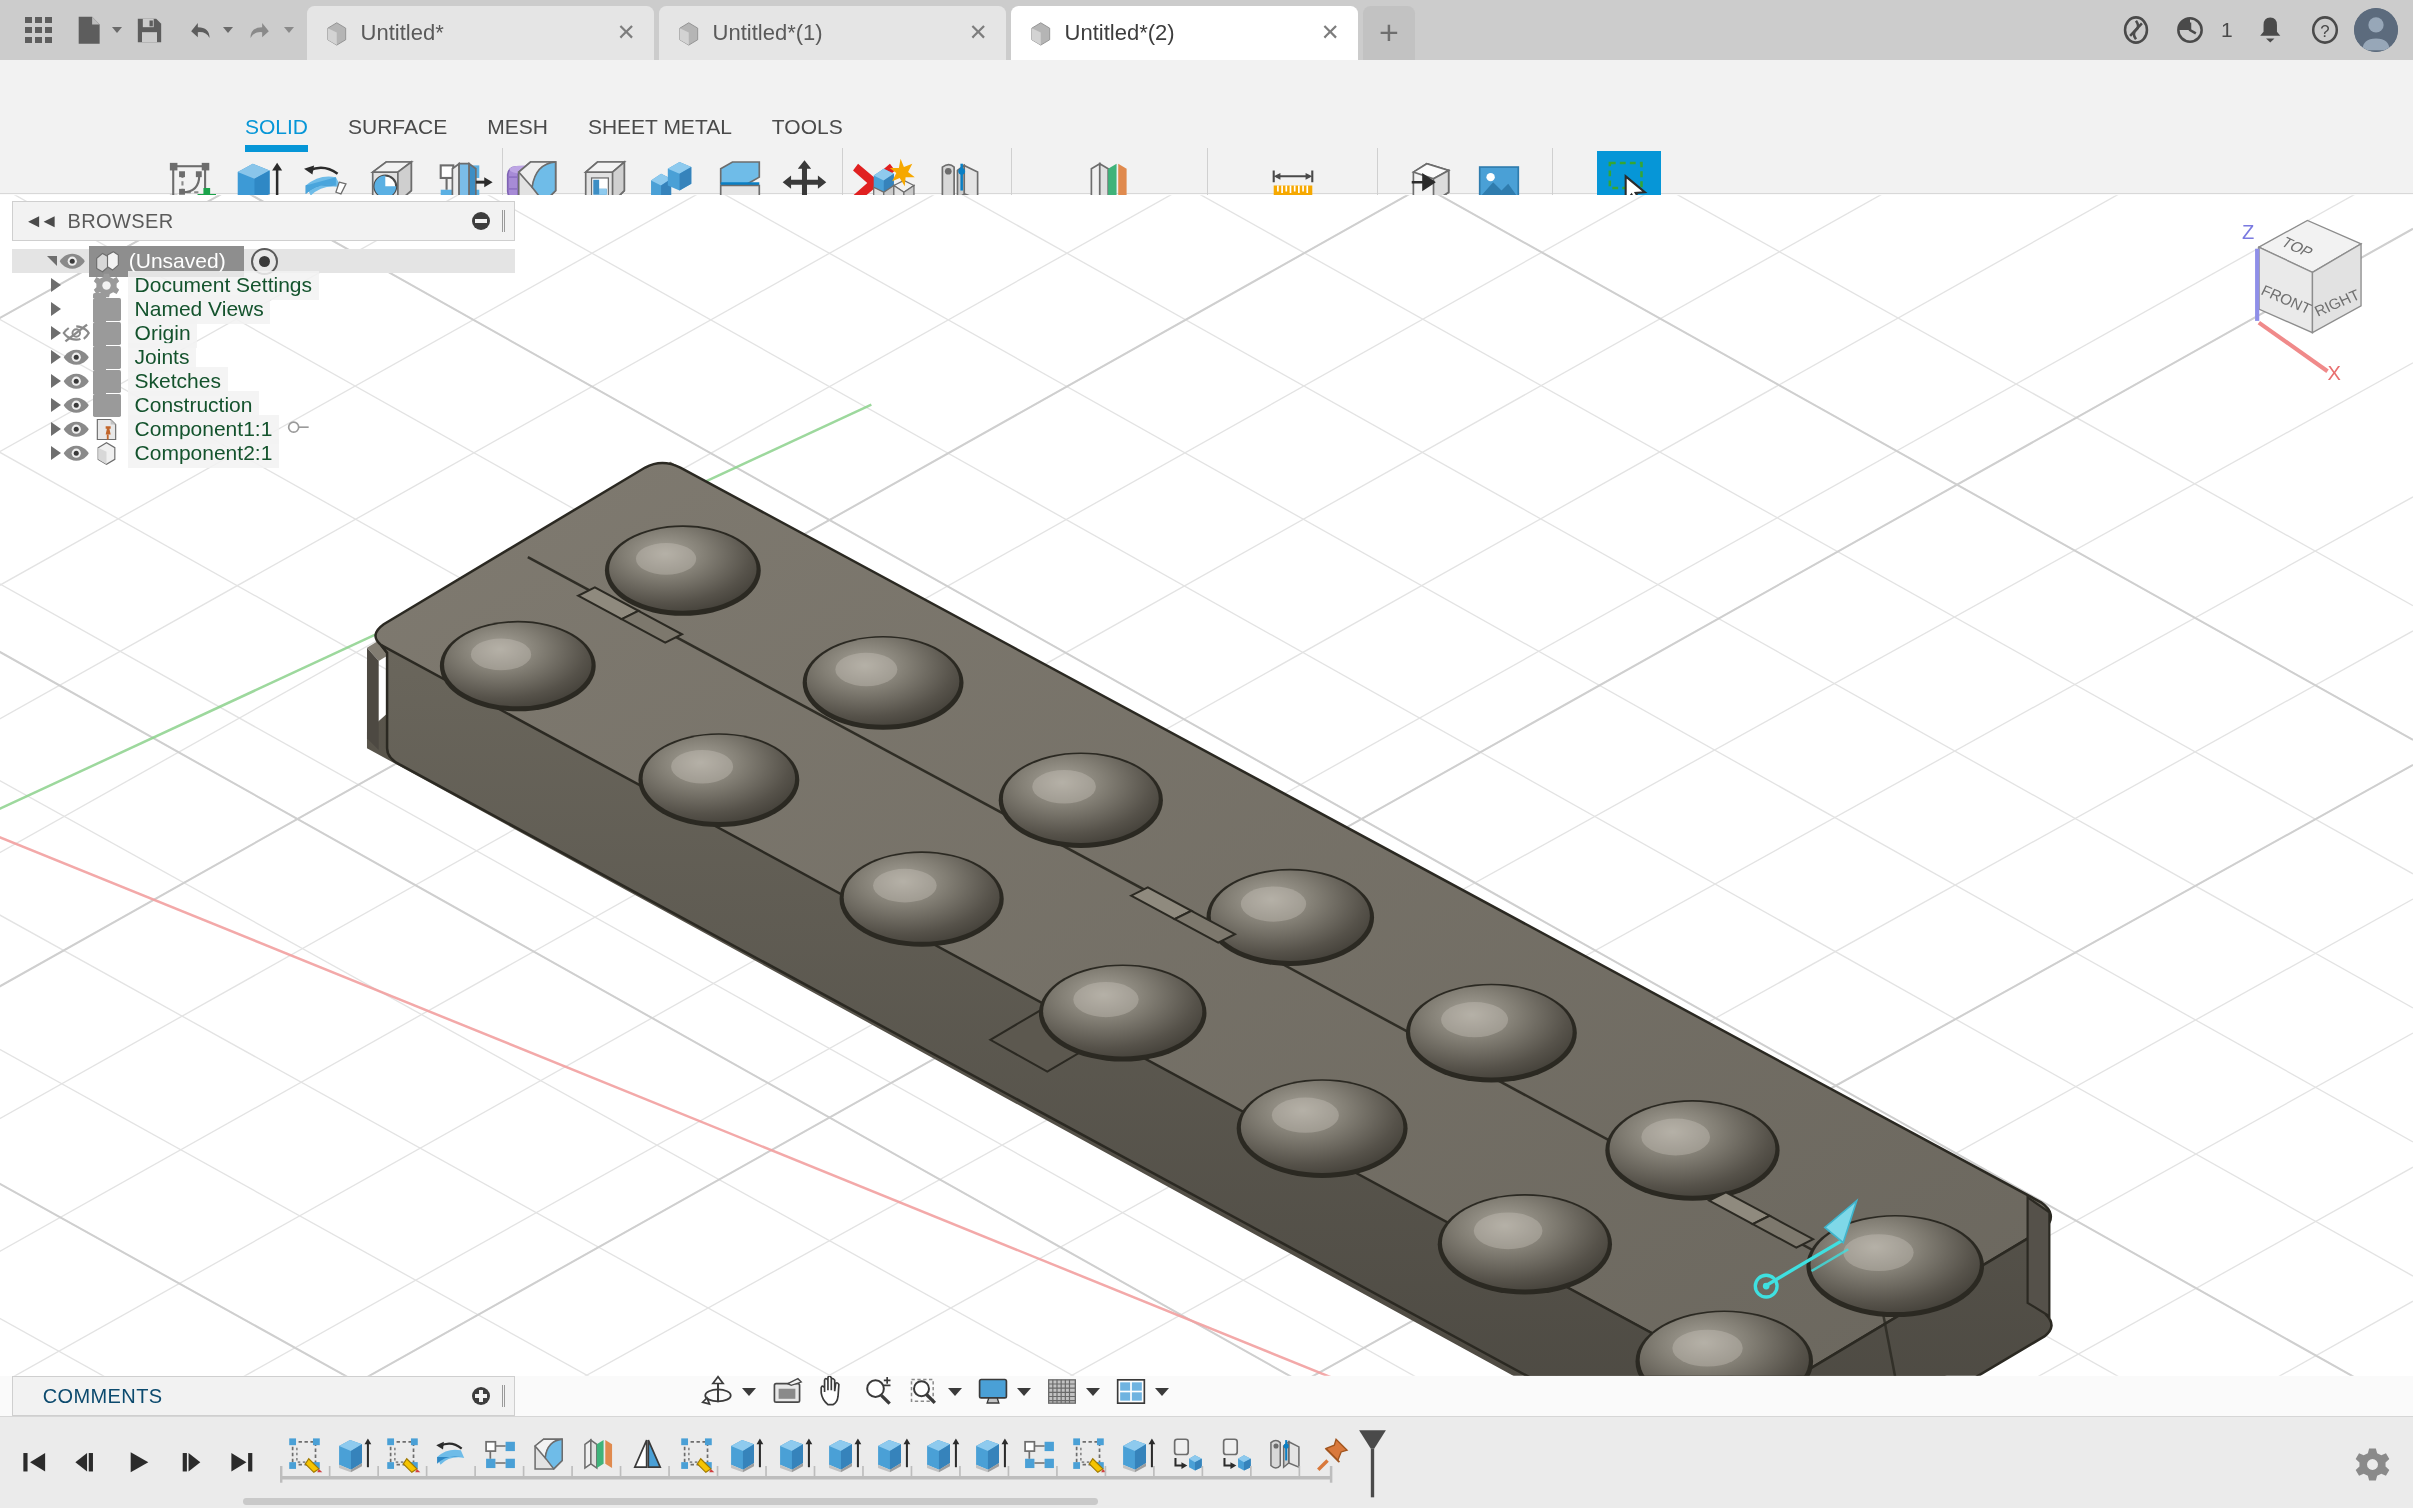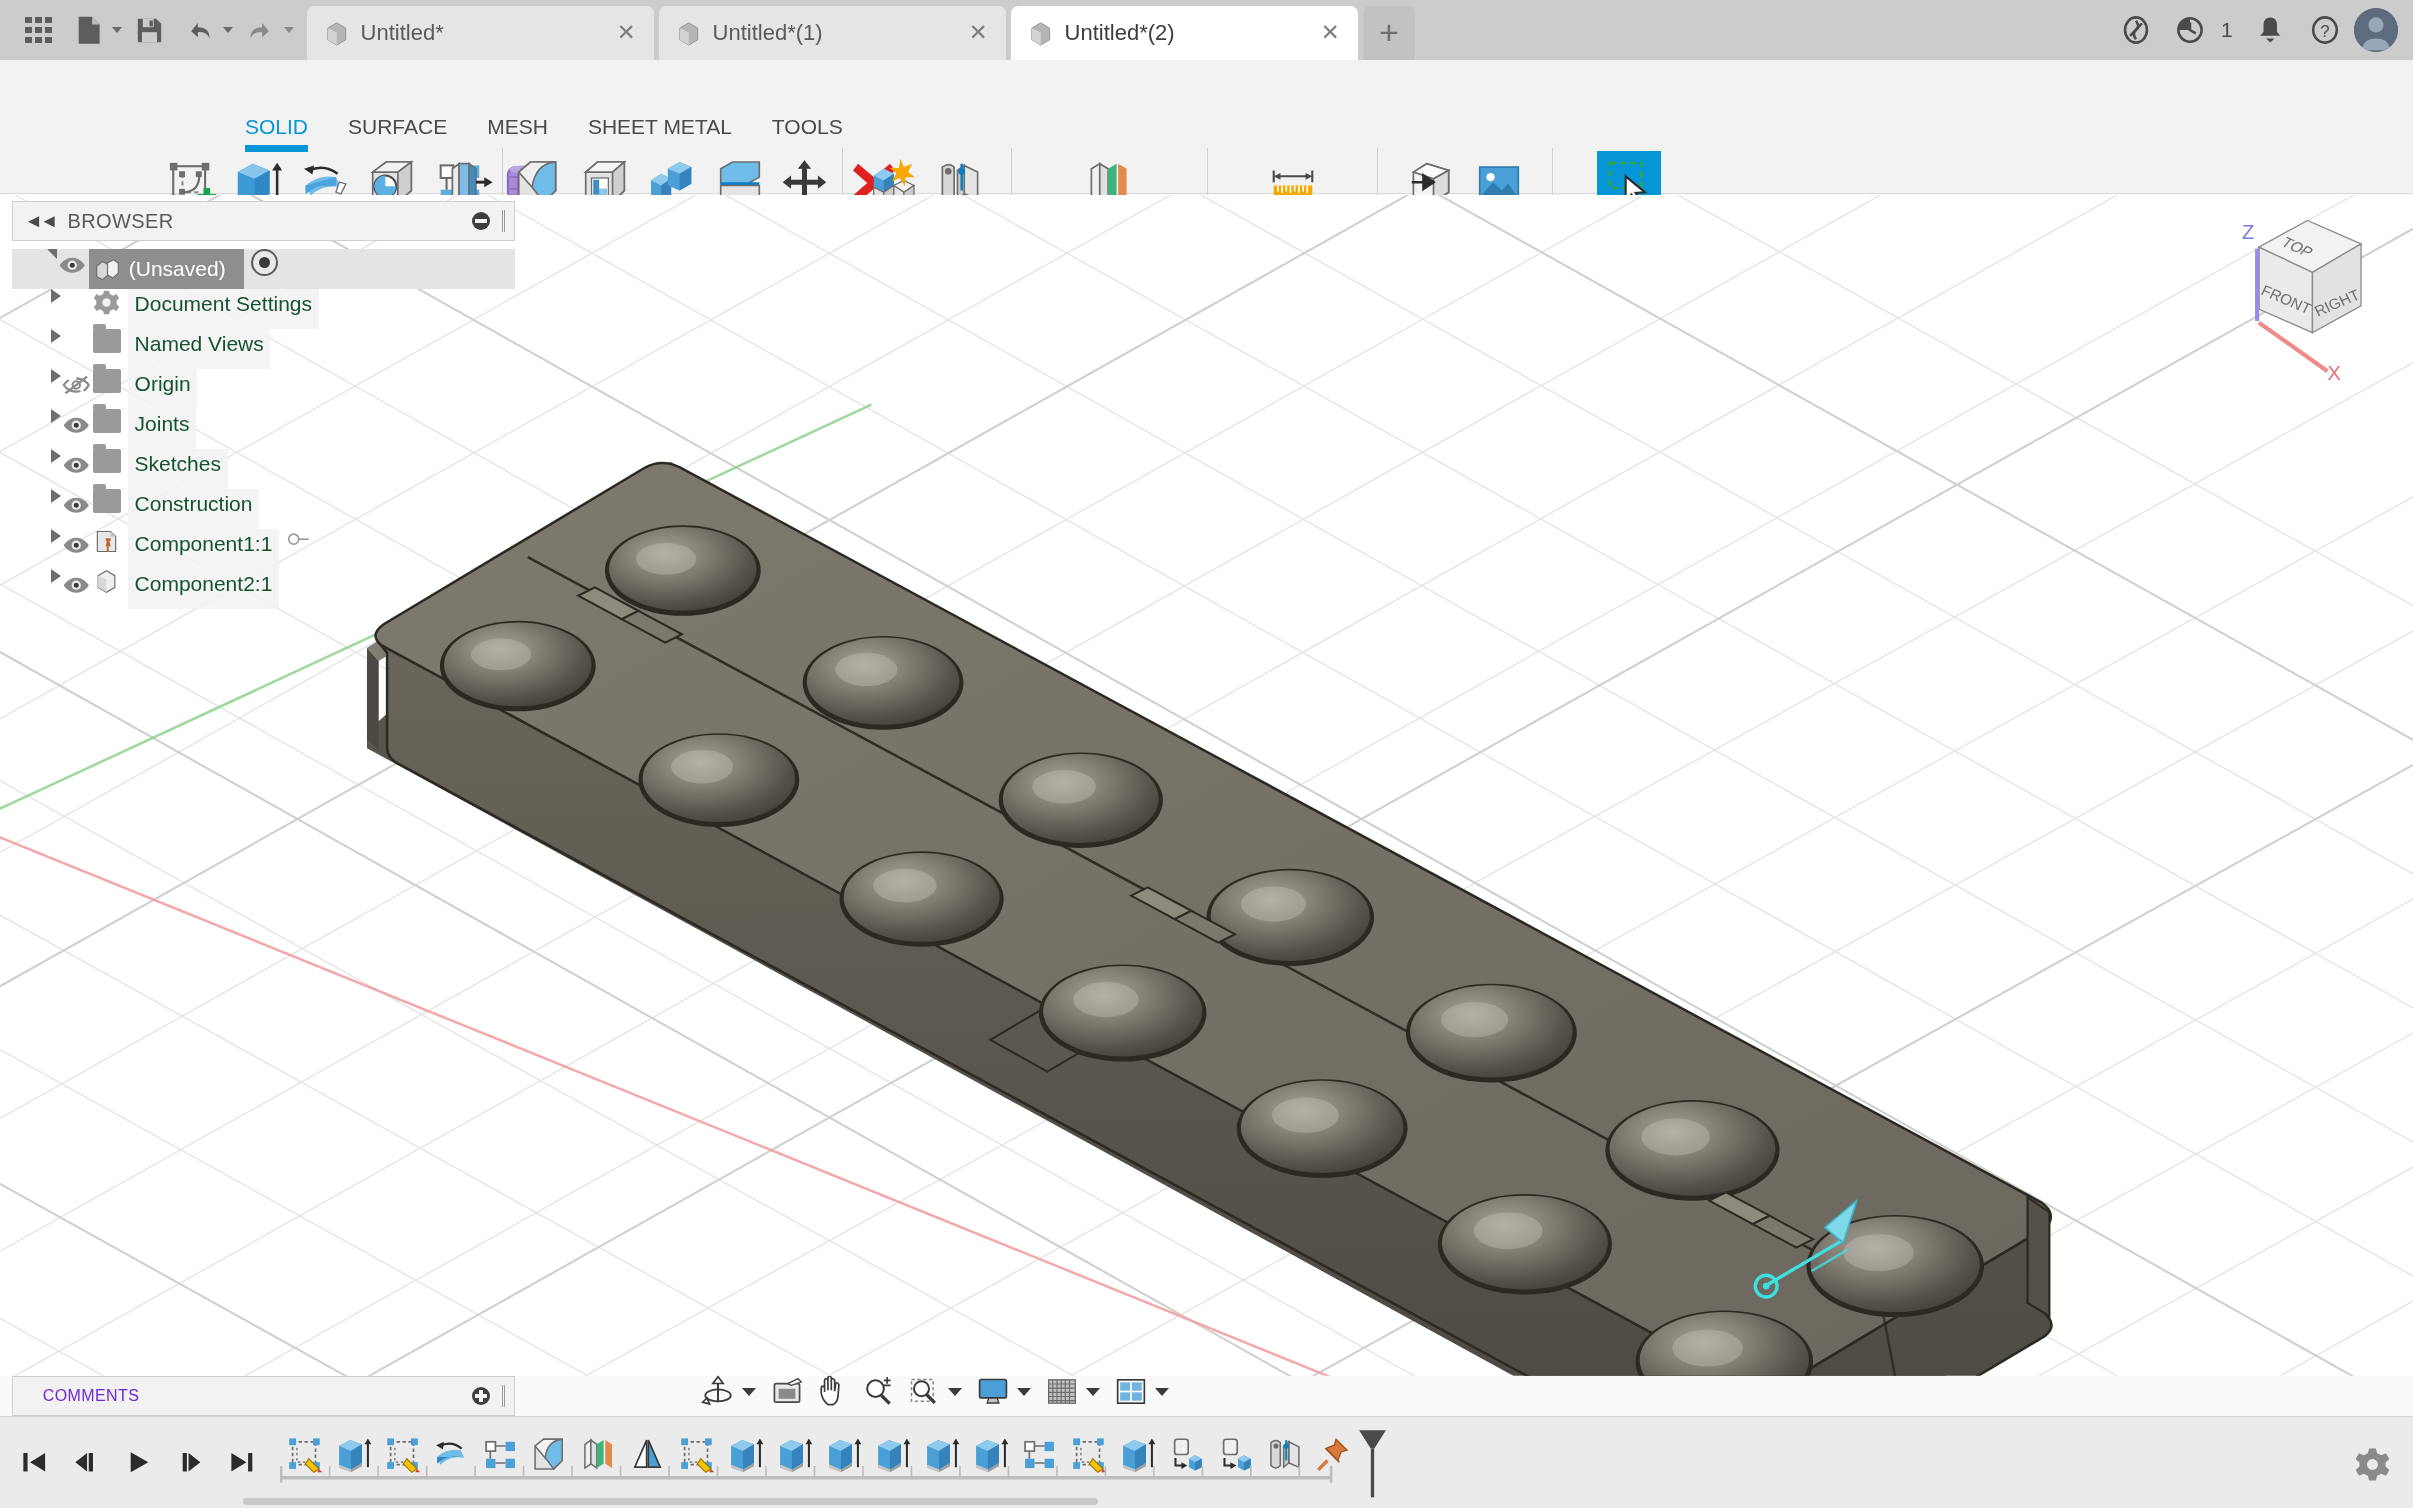--- a/index.html
+++ b/index.html
@@ -88,21 +88,21 @@
     display:flex; align-items:center; padding:0 8.4px 0 11.7px; gap:11.7px;
   }
   #browser-header .bh-title{ font-size:20px; color:#5a5a5a; letter-spacing:0.4px; flex:1;}
   .dbl-left{ color:#4a4a4a; font-size:18.4px; cursor:pointer; letter-spacing:-2.5px;}
   .hdr-dot{ width:18.4px;height:18.4px;border-radius:50%;background:#3d3d3d;position:relative;cursor:pointer;}
   .hdr-dot::after{ content:""; position:absolute; left:3.4px; right:3.4px; top:7.5px; height:3.4px; background:#f2f2f2;}
   .hdr-dot.plus::before{ content:""; position:absolute; top:3.4px;bottom:3.4px;left:7.5px;width:3.4px;background:#f2f2f2;}
   .grip{ width:3.4px;height:22px;border-left:1.7px solid #9a9a9a;border-right:1.7px solid #9a9a9a;cursor:col-resize;}
 
   #tree{ padding-top:8.4px; }
-  .trow{ display:flex; height:40px; cursor:pointer; position:relative;}
+  .trow{ display:flex; align-items:center; height:24px; cursor:pointer; position:relative;}
   .arrow{ width:0;height:0;border-top:7.5px solid transparent;border-bottom:7.5px solid transparent;
           border-left:10px solid #6e6e6e; margin-left:5px; cursor:pointer;}
   .arrow-open{ width:0;height:0;border-left:10px solid transparent;border-top:10px solid #6e6e6e;
                transform:rotate(0deg); margin-left:35px;}
   .tlabel{ color:#14532d; background:rgba(242,242,242,.86); padding:2.5px 6.7px; white-space:nowrap;}
   .eye{ width:32px;height:32px; display:flex;align-items:center;justify-content:center;cursor:pointer;}
   .folder{ width:28.5px;height:23.5px;background:#9a9a9a;border-radius:1.7px; position:relative; flex:none;}
   .folder::before{ content:""; position:absolute; left:0; top:-5px; width:13.4px;height:5px;background:#9a9a9a;
                    border-radius:1.7px 1.7px 0 0;}
   .row-root{ background:#e4e4e4; }
@@ -110,21 +110,21 @@
   .radio{ width:27px;height:27px;border-radius:50%;border:2.5px solid #5a5a5a;background:#e8e8e8;
           display:flex;align-items:center;justify-content:center;margin-left:6.7px;cursor:pointer;}
   .radio i{ width:11px;height:11px;border-radius:50%;background:#3a3a3a;display:block;}
 
   
   #comments{
     position:absolute; left:11.7px; top:1376px; width:503px; height:40px;
     background:#f2f2f2; border:0.8px solid #cfcfcf;
     display:flex; align-items:center; padding:0 8.4px 0 30px; gap:11.7px; z-index:20;
   }
-  #comments .c-title{ font-size:16px;color:#6d28d9;letter-spacing:0.4px;flex:1;}
+  #comments .c-title{ font-size:20px;color:#0c4a6e;letter-spacing:0.4px;flex:1;}
 
   
   #canvas{
     position:absolute; left:0; top:195px; width:2413px; height:1181px;
     background:#ffffff; overflow:hidden;
   }
   #viewcube{ position:absolute; right:44px; top:20px; width:260px; height:220px;}
 
   
   #viewbar{

